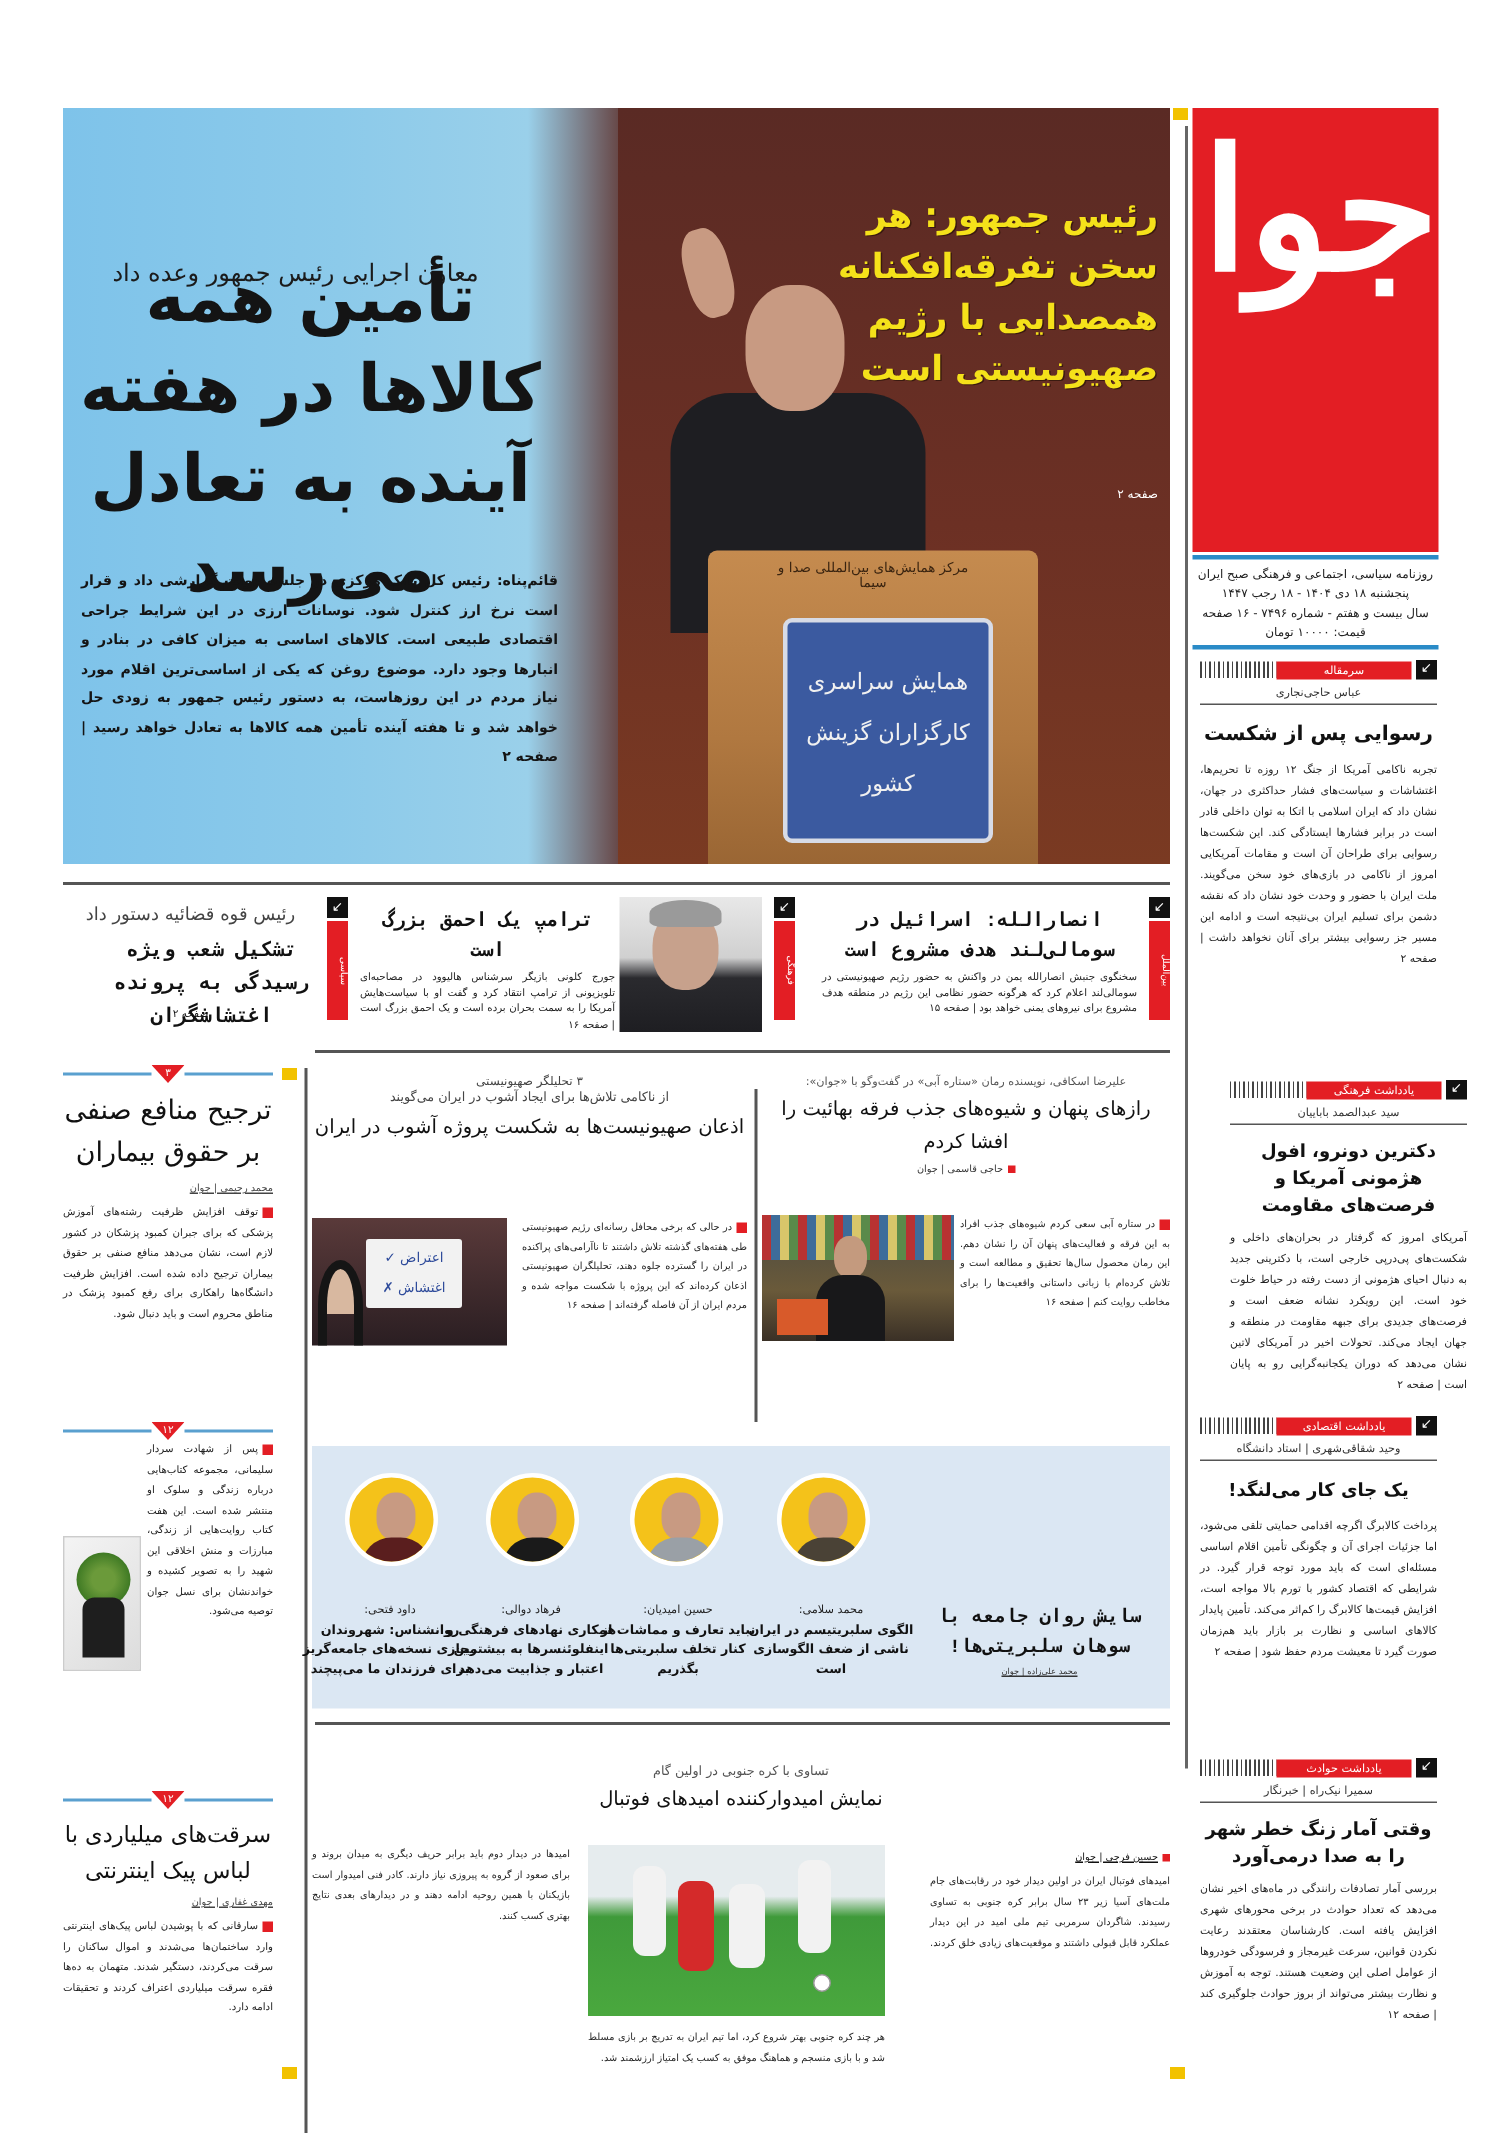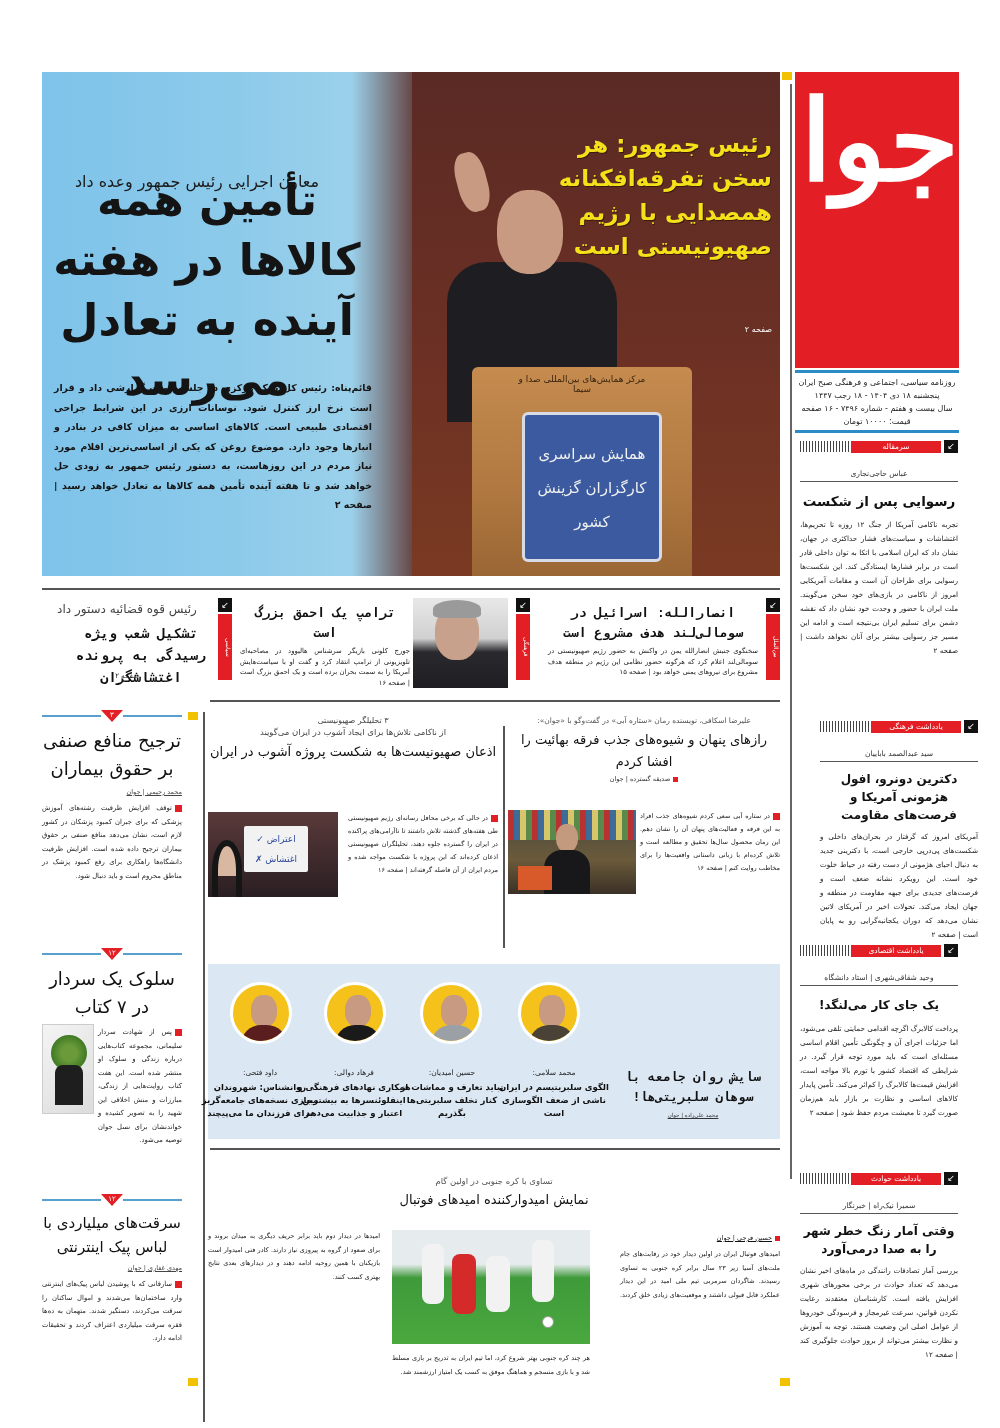--- a/index.html
+++ b/index.html
@@ -36,21 +36,21 @@
     font-weight: bold; text-align: center; font-family: "DejaVu Serif", serif; }
   .blue-rule { background: #2a8bc7; height: 3px; }
   #mast-info { left: 795px; top: 376px; width: 164px; font-size: 8px; line-height: 13px; text-align: center; color: #222; }
   .yellow-mark { width: 10px; height: 8px; background: #f2c200; }
 
   
   .col-label { display: flex; align-items: center; height: 13px; direction: ltr; }
   .col-label .stripes { flex: 1; height: 11px; background: repeating-linear-gradient(90deg, #444 0 1px, #fff 1px 3px); }
   .col-label .tag { width: 90px; height: 12px; background: #e31e24; color: #fff; font-size: 7.5px; line-height: 12px; text-align: center; direction: rtl; }
   .col-label .arrow { width: 14px; height: 13px; background: #111; color: #fff; font-size: 9px; line-height: 13px; text-align: center; margin-left: 3px; }
-  .byline { font-size: 7.5px; text-align: center; color: #333; padding: 16px 0 3px; border-bottom: 1.5px solid #555; }
+  .byline { font-size: 7.5px; text-align: center; color: #333; padding: 4px 0 3px; border-bottom: 1.5px solid #555; }
   .col-title { font-size: 13.5px; font-weight: bold; text-align: center; line-height: 22px; padding: 8px 0 6px; }
 
   
   #vrule { left: 790px; top: 84px; width: 1.5px; height: 1095px; background: #666; }
   .side-arrow { width: 14px; height: 14px; background: #111; color: #fff; font-size: 9px; line-height: 14px; text-align: center; }
   .side-red { width: 14px; background: #e31e24; color: #fff; font-size: 6px; writing-mode: vertical-rl; text-align: center; }
 
   .section-marker { display: flex; align-items: center; height: 12px; direction: ltr; }
   .section-marker .line { flex: 1; height: 1.5px; background: #5aa0cf; }
   .section-marker .tri { width: 22px; height: 12px; background: #e31e24; color: #fff; font-size: 7px; text-align: center; line-height: 10px;
@@ -196,21 +196,20 @@
     <span class="red-sq"></span><span>توقف افزایش ظرفیت رشته‌های آموزش پزشکی که برای جبران کمبود پزشکان در کشور لازم است، نشان می‌دهد منافع صنفی بر حقوق بیماران ترجیح داده شده است. افزایش ظرفیت دانشگاه‌ها راهکاری برای رفع کمبود پزشک در مناطق محروم است و باید دنبال شود.</span>
   </div>
 </div>
 
 <div class="abs" style="left:42px; top:948px; width:140px;">
   <div class="section-marker">
     <div class="line"></div>
     <div class="tri">۱۲</div>
     <div class="line"></div>
   </div>
-  <div class="left-title">سلوک یک سردار در ۷ کتاب</div>
   <div class="abs" style="left:0; top:76px; width:52px; height:90px; background:linear-gradient(135deg,#f4f4f4,#dcdcdc); border:1px solid #ccc;">
     <div class="abs" style="left:8px; top:10px; width:36px; height:36px; border-radius:50%; background:radial-gradient(circle,#6b9a3a 30%,#3f7a24 70%);"></div>
     <div class="abs" style="left:12px; top:40px; width:28px; height:40px; background:#1e1e1e; border-radius:8px 8px 0 0;"></div>
   </div>
   <div class="body-text" style="margin-right:0; padding-left:56px; font-size:6.8px; line-height:13.5px;">
     <span class="red-sq"></span><span>پس از شهادت سردار سلیمانی، مجموعه کتاب‌هایی درباره زندگی و سلوک او منتشر شده است. این هفت کتاب روایت‌هایی از زندگی، مبارزات و منش اخلاقی این شهید را به تصویر کشیده و خواندنشان برای نسل جوان توصیه می‌شود.</span>
   </div>
 </div>
 
 <div class="abs" style="left:42px; top:1194px; width:140px;">
@@ -238,21 +237,21 @@
   <div class="abs body-text" style="right:0; top:96px; width:150px; font-size:6.5px; line-height:13px;">
     <span class="red-sq"></span><span>در حالی که برخی محافل رسانه‌ای رژیم صهیونیستی طی هفته‌های گذشته تلاش داشتند تا ناآرامی‌های پراکنده در ایران را گسترده جلوه دهند، تحلیلگران صهیونیستی اذعان کرده‌اند که این پروژه با شکست مواجه شده و مردم ایران از آن فاصله گرفته‌اند | صفحه ۱۶</span>
   </div>
 </div>
 <div class="abs" style="left:503px; top:726px; width:1.5px; height:222px; background:#555;"></div>
 
 <div class="abs" style="left:508px; top:716px; width:272px; height:240px;">
   <div class="center" style="font-size:7.5px; color:#555;">علیرضا اسکافی، نویسنده رمان «ستاره آبی» در گفت‌وگو با «جوان»:</div>
   <div class="center" style="font-size:13px; line-height:22px; margin-top:4px;">رازهای پنهان و شیوه‌های جذب فرقه بهائیت را افشا کردم</div>
   <div class="center" style="font-size:6.5px; margin-top:2px; color:#333;">
-    <span class="red-sq" style="width:5px;height:5px;"></span><span>صدیقه گسترده | جوان</span>
+    <span class="red-sq" style="width:5px;height:5px;"></span><span>حاجی قاسمی | جوان</span>
   </div>
   <div class="photo" style="left:0; top:94px; width:128px; height:84px; background:linear-gradient(180deg,#4a4a42 0%,#6a5a3a 60%,#3a3026 100%);">
     <div class="abs" style="left:0; top:0; width:128px; height:30px; background:repeating-linear-gradient(90deg,#b83232 0 6px,#3e6c9a 6px 12px,#d8c66a 12px 18px,#5a8a4a 18px 24px);"></div>
     <div class="abs" style="left:48px; top:14px; width:22px; height:28px; border-radius:45%; background:#c49a7e;"></div>
     <div class="abs" style="left:36px; top:40px; width:46px; height:44px; border-radius:18px 18px 0 0; background:#18181a;"></div>
     <div class="abs" style="left:10px; top:56px; width:34px; height:24px; background:#d85a2a;"></div>
   </div>
   <div class="abs body-text" style="right:0; top:94px; width:140px; font-size:6.5px; line-height:13px;">
     <span class="red-sq"></span><span>در ستاره آبی سعی کردم شیوه‌های جذب افراد به این فرقه و فعالیت‌های پنهان آن را نشان دهم. این رمان محصول سال‌ها تحقیق و مطالعه است و تلاش کرده‌ام با زبانی داستانی واقعیت‌ها را برای مخاطب روایت کنم | صفحه ۱۶</span>
   </div>

